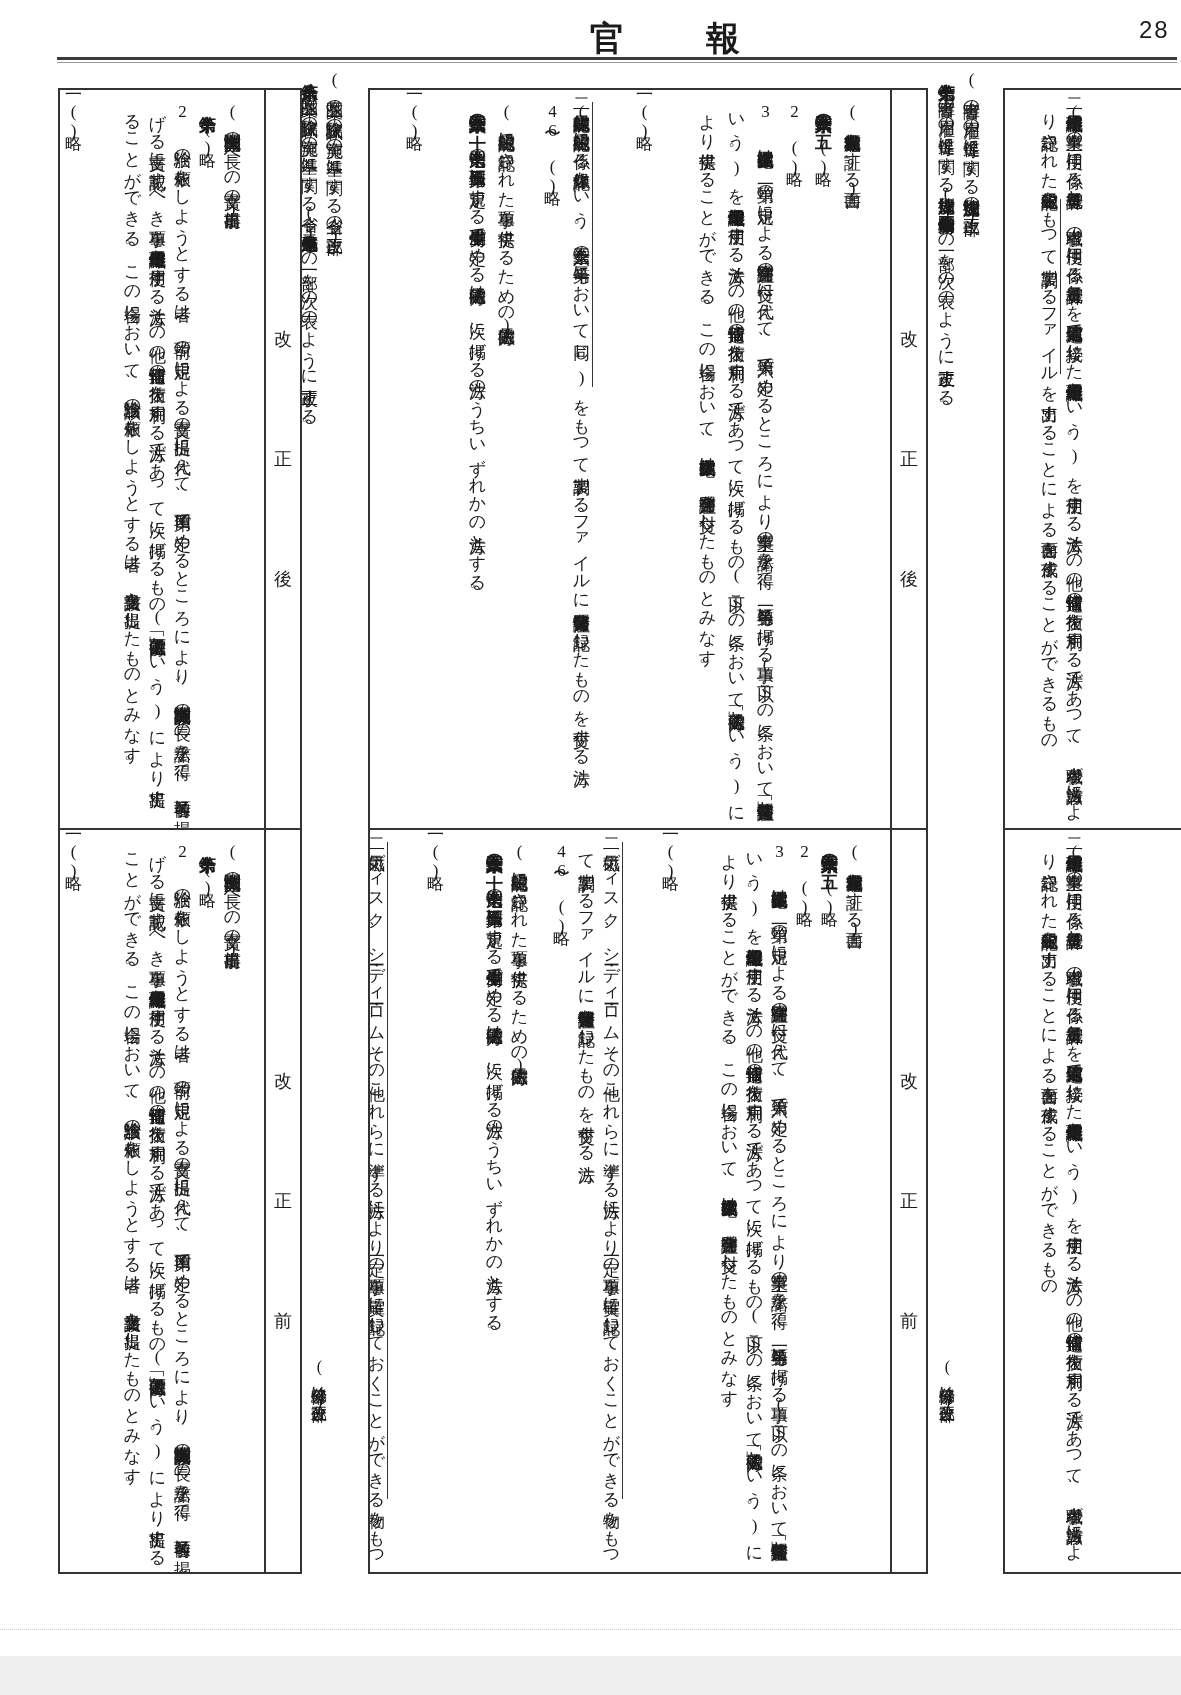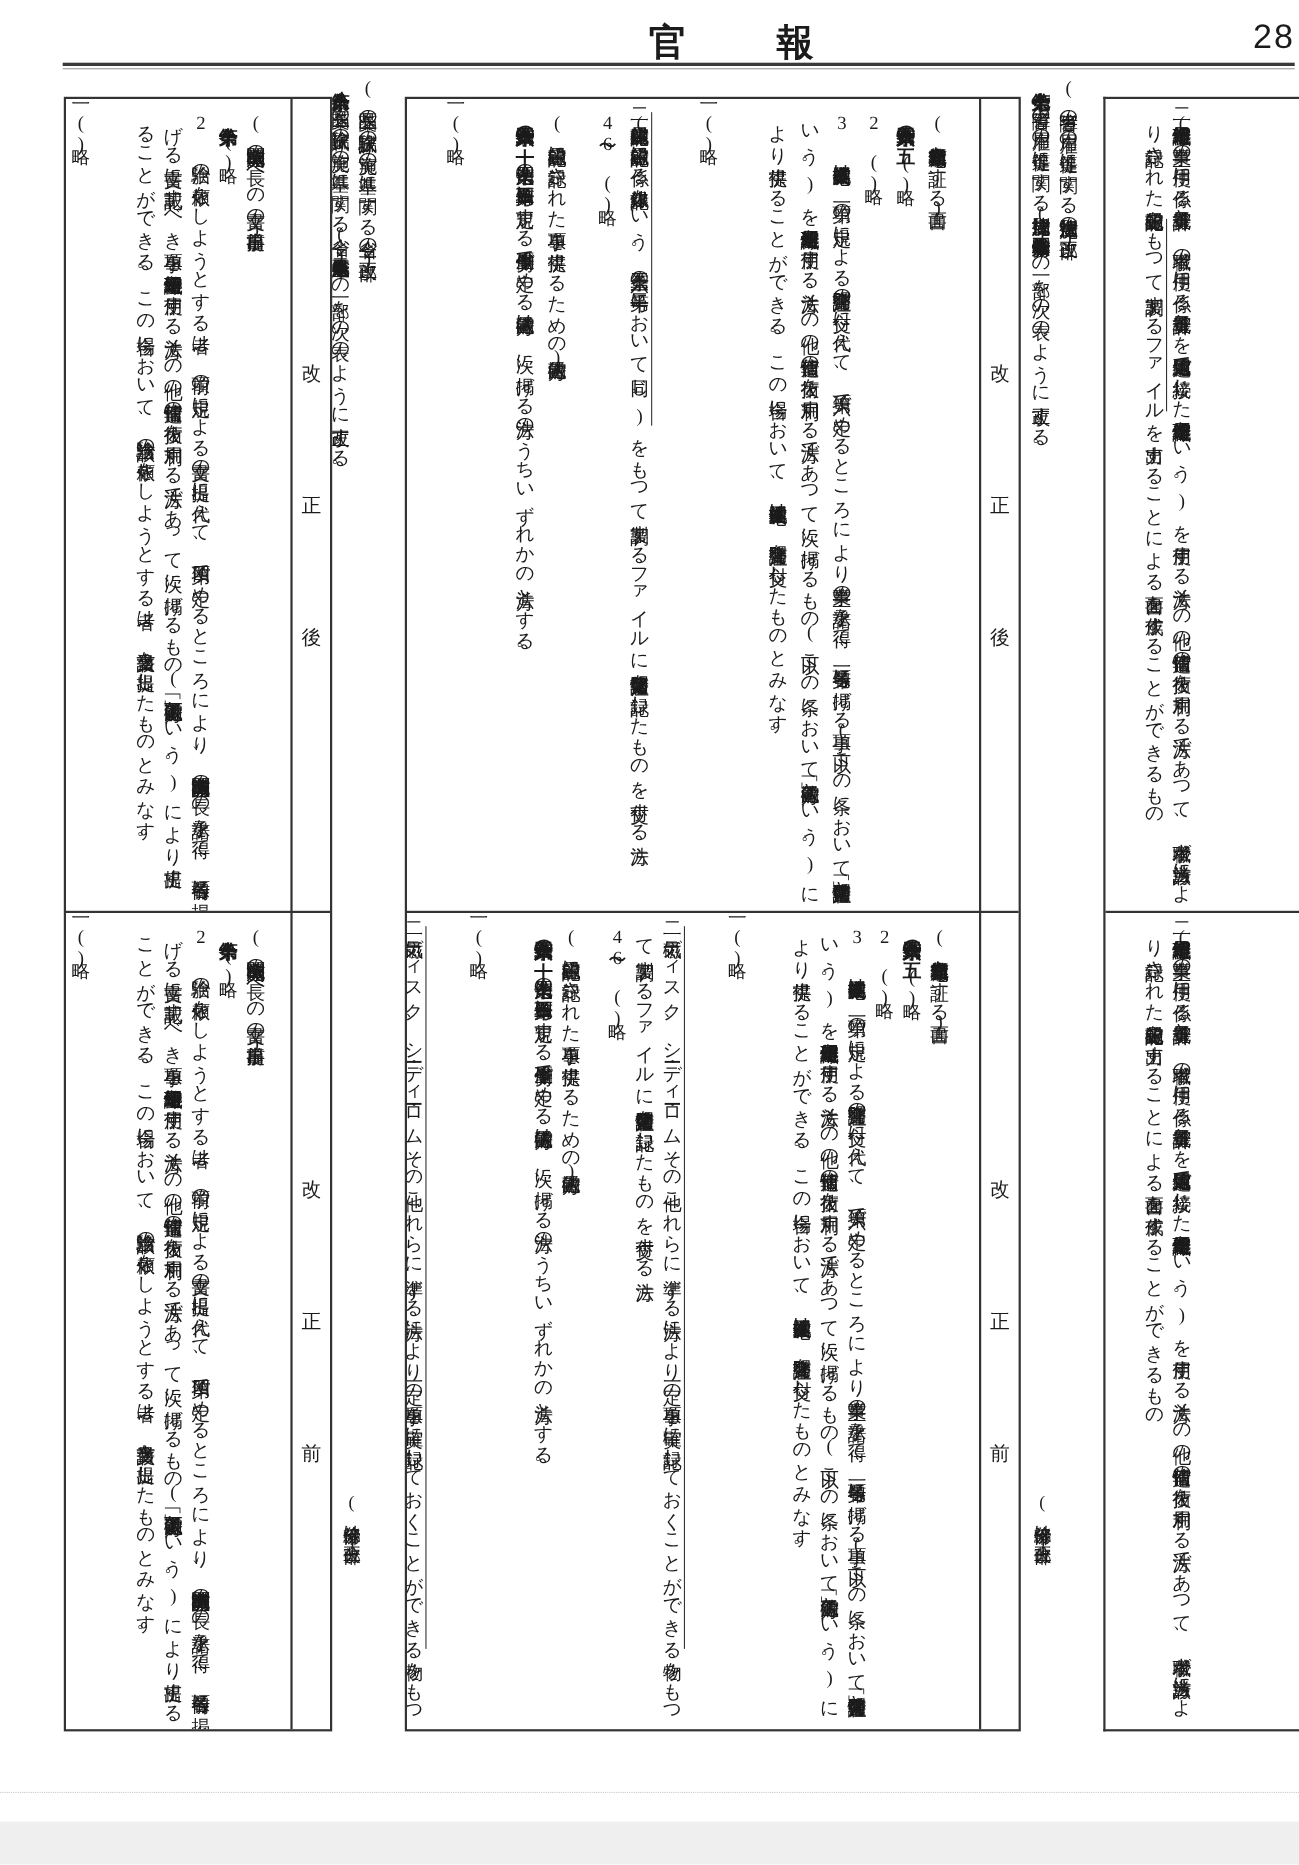--- a/index.html
+++ b/index.html
@@ -14,21 +14,21 @@
   .hdr-date { position:absolute; left:100px; top:0; display:flex; align-items:baseline;
     font-family:"Liberation Sans","DejaVu Sans",sans-serif; }
   .hdr-date .k { font-size:18px; letter-spacing:2px; }
   .hdr-date .n { font-size:27px; letter-spacing:1px; padding:0 2px; }
   .hdr-date .k-sp { font-size:18px; margin-left:14px; }
   .gz-title { position:absolute; left:533px; top:-4px; width:150px; display:flex;
     justify-content:space-between; font-size:34px; font-weight:700; }
   .gz-issue { position:absolute; left:740px; top:2px; display:flex; align-items:baseline; }
   .gz-issue .k { font-size:19px; }
   .gz-issue .n { font-size:26px; font-family:"Liberation Sans","DejaVu Sans",sans-serif; padding:0 2px; }
-  .gz-page { position:absolute; left:1082px; top:-4px; font-size:31px; letter-spacing:2px;
+  .gz-page { position:absolute; left:1082px; top:-4px; font-size:24px; letter-spacing:2px;
     font-family:"Liberation Sans","DejaVu Sans",sans-serif; }
   .hdr-rule { position:absolute; top:57px; left:57px; width:1120px; height:6px;
     border-top:3px solid #3a3a3a; border-bottom:1px solid #9a9a9a; }
   
   .v { writing-mode:vertical-rl; text-orientation:upright; font-size:17px; line-height:25px; }
   .v p { margin:0; }
   .v .lead { font-weight:700; font-family:"Liberation Sans","DejaVu Sans",sans-serif; }
   .pg.h   { padding-block-start:17px; }
   .pg.item{ padding-block-start:34px; text-indent:-17px; }
   .pg.para, .pg.art { padding-block-start:0; }

